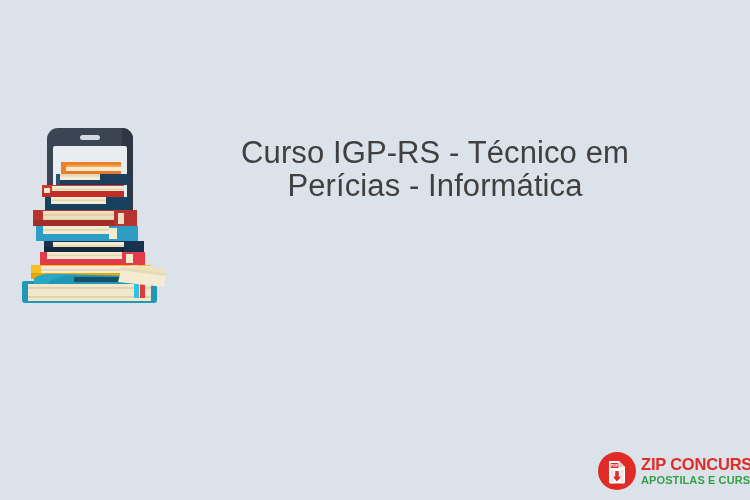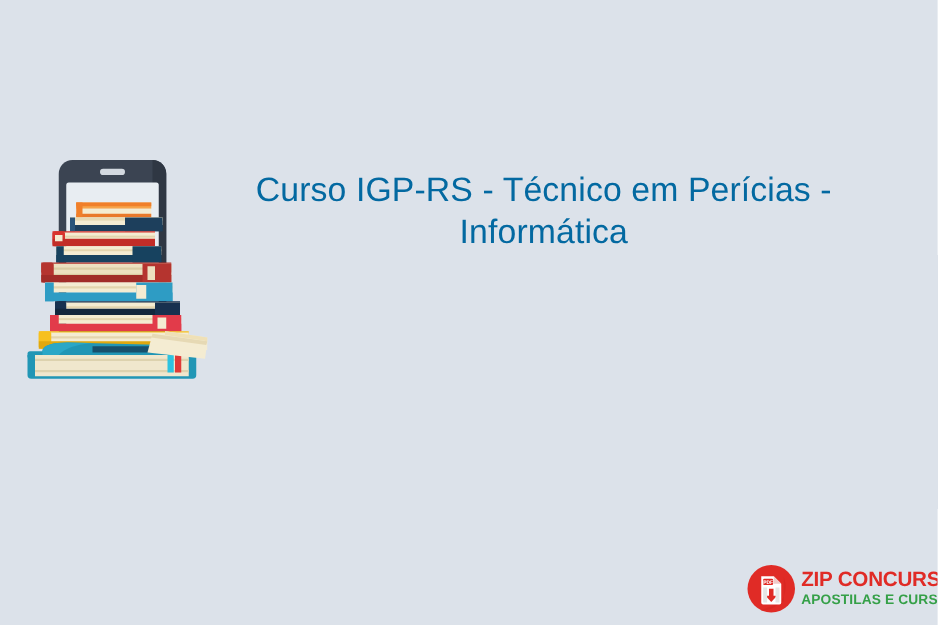--- a/index.html
+++ b/index.html
@@ -38,23 +38,23 @@
     position: absolute;
     left: 196px;
     top: 136px;
     width: 478px;
     text-align: center;
   }
   #course-title {
     margin: 0;
     font-family: "Liberation Sans", sans-serif;
     font-weight: 400;
-    font-size: 27px;
+    font-size: 31px;
     line-height: 33px;
-    color: #0369a1;
+    color: #404040;
     letter-spacing: 0.1px;
   }
 
   
   #logo {
     position: absolute;
     left: 597px;
     top: 450px;
     width: 146px;
     height: 42px;

